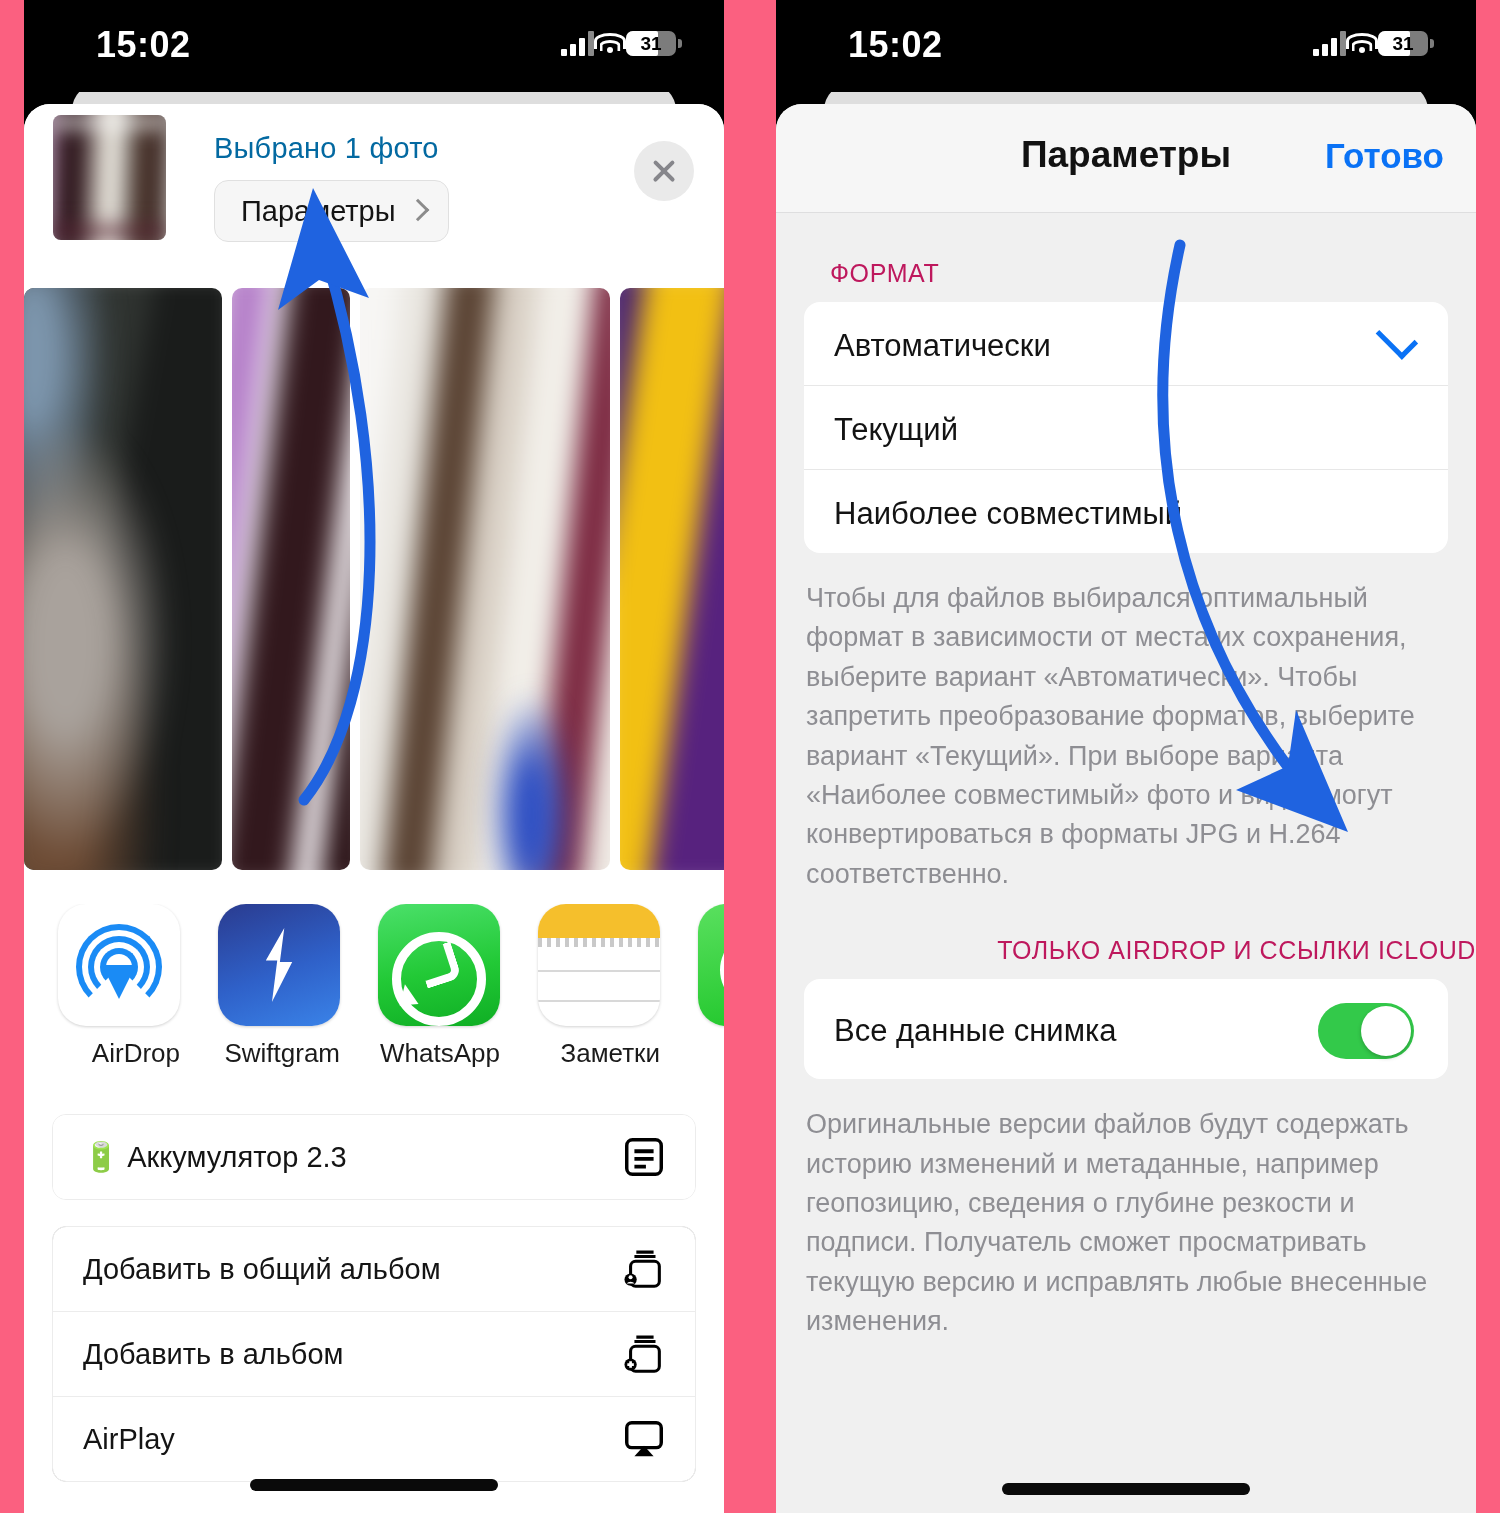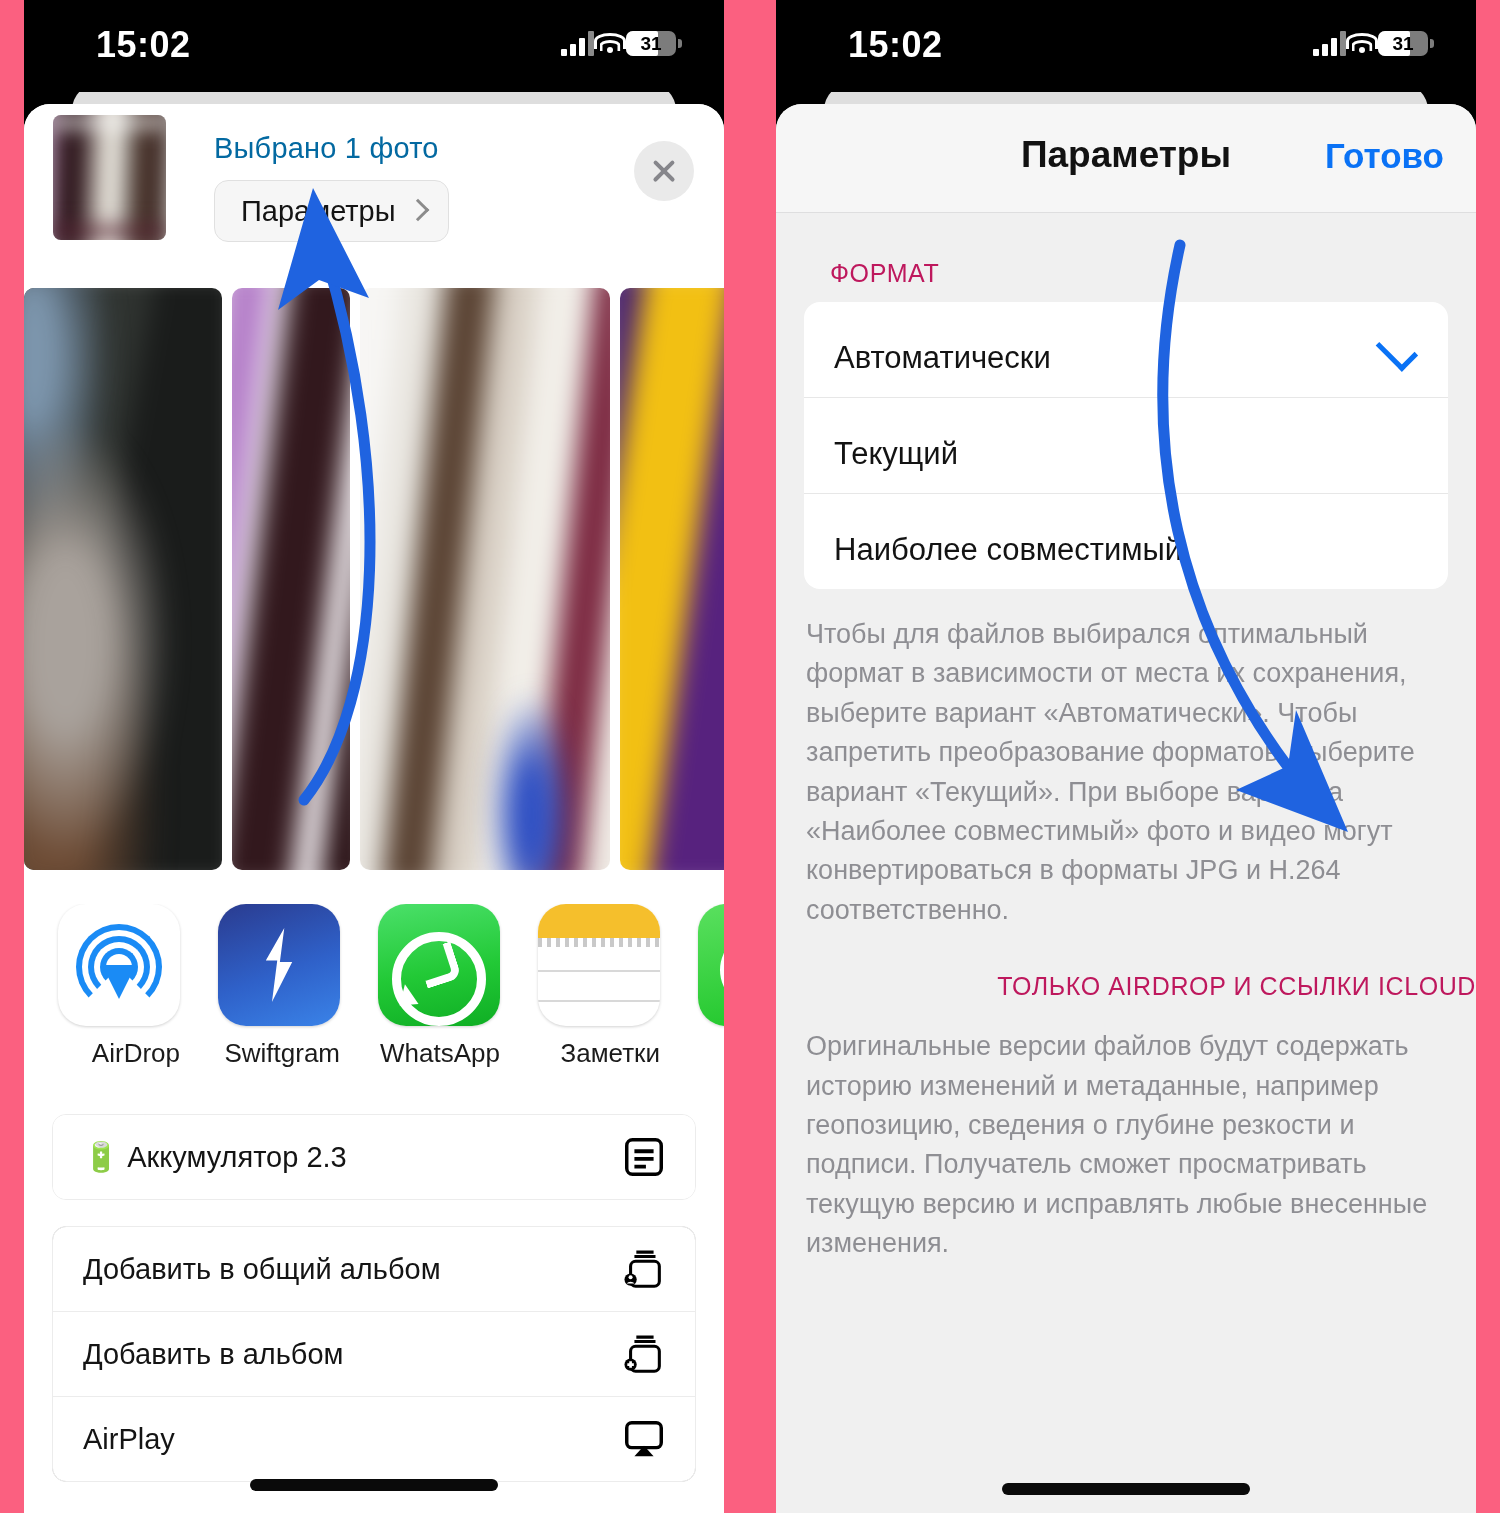--- a/index.html
+++ b/index.html
@@ -226,21 +226,21 @@
     position:absolute;right:32px;top:32px;font-size:35px;color:#0a72f5;font-weight:600;
   }
   .sect-hd{
     margin:46px 0 14px 54px;font-size:25px;color:#be185d;letter-spacing:.6px;
   }
   .card{
     margin:0 28px;background:#fff;border-radius:16px;overflow:hidden;
   }
   .crow{
     height:79px;display:flex;align-items:center;justify-content:space-between;
-    padding:16px 34px 0 30px;
+    padding:4px 34px 0 30px;
   }
   .crow + .crow{border-top:1px solid #e7e7e7;}
   .crow .ct{font-size:31px;color:#131313;}
   .chk{
     width:32px;height:18px;border-right:5px solid #0a72f5;border-bottom:5px solid #0a72f5;
     transform:rotate(45deg) translate(-4px,-6px);
   }
   .foot{
     margin:26px 30px 0 30px;font-size:27px;line-height:1.46;color:#8e8e93;
   }
@@ -474,20 +474,28 @@
         <div class="crow">
           <div class="ct">Текущий</div>
         </div>
         <div class="crow">
           <div class="ct">Наиболее совместимый</div>
         </div>
       </div>
       <div class="foot">Чтобы для файлов выбирался оптимальный формат в зависимости от места их сохранения, выберите вариант «Автоматически». Чтобы запретить преобразование форматов, выберите вариант «Текущий». При выборе варианта «Наиболее совместимый» фото и видео могут конвертироваться в форматы JPG и H.264 соответственно.</div>
 
       <div class="sect-hd" style="margin-top:42px;text-align:right;">ТОЛЬКО AIRDROP И ССЫЛКИ ICLOUD</div>
+      <div class="card">
+        <div class="crow" style="height:96px;">
+          <div class="ct">Все данные снимка</div>
+          <div class="toggle">
+              <div class="knob"></div>
+            </div>
+        </div>
+      </div>
       <div class="foot">Оригинальные версии файлов будут содержать историю изменений и метаданные, например геопозицию, сведения о глубине резкости и подписи. Получатель сможет просматривать текущую версию и исправлять любые внесенные изменения.</div>
 
       <div class="home-ind"></div>
     </div>
 
     <svg class="arrow-svg" viewBox="0 0 700 1513">
       <path d="M404 245 C 360 440, 400 630, 530 790" stroke="#1f63e0" stroke-width="11" fill="none" stroke-linecap="round"></path>
       <path d="M572 832 L 460 790 L 512 766 L 520 710 Z" fill="#1f63e0"></path>
     </svg>
   </div>

